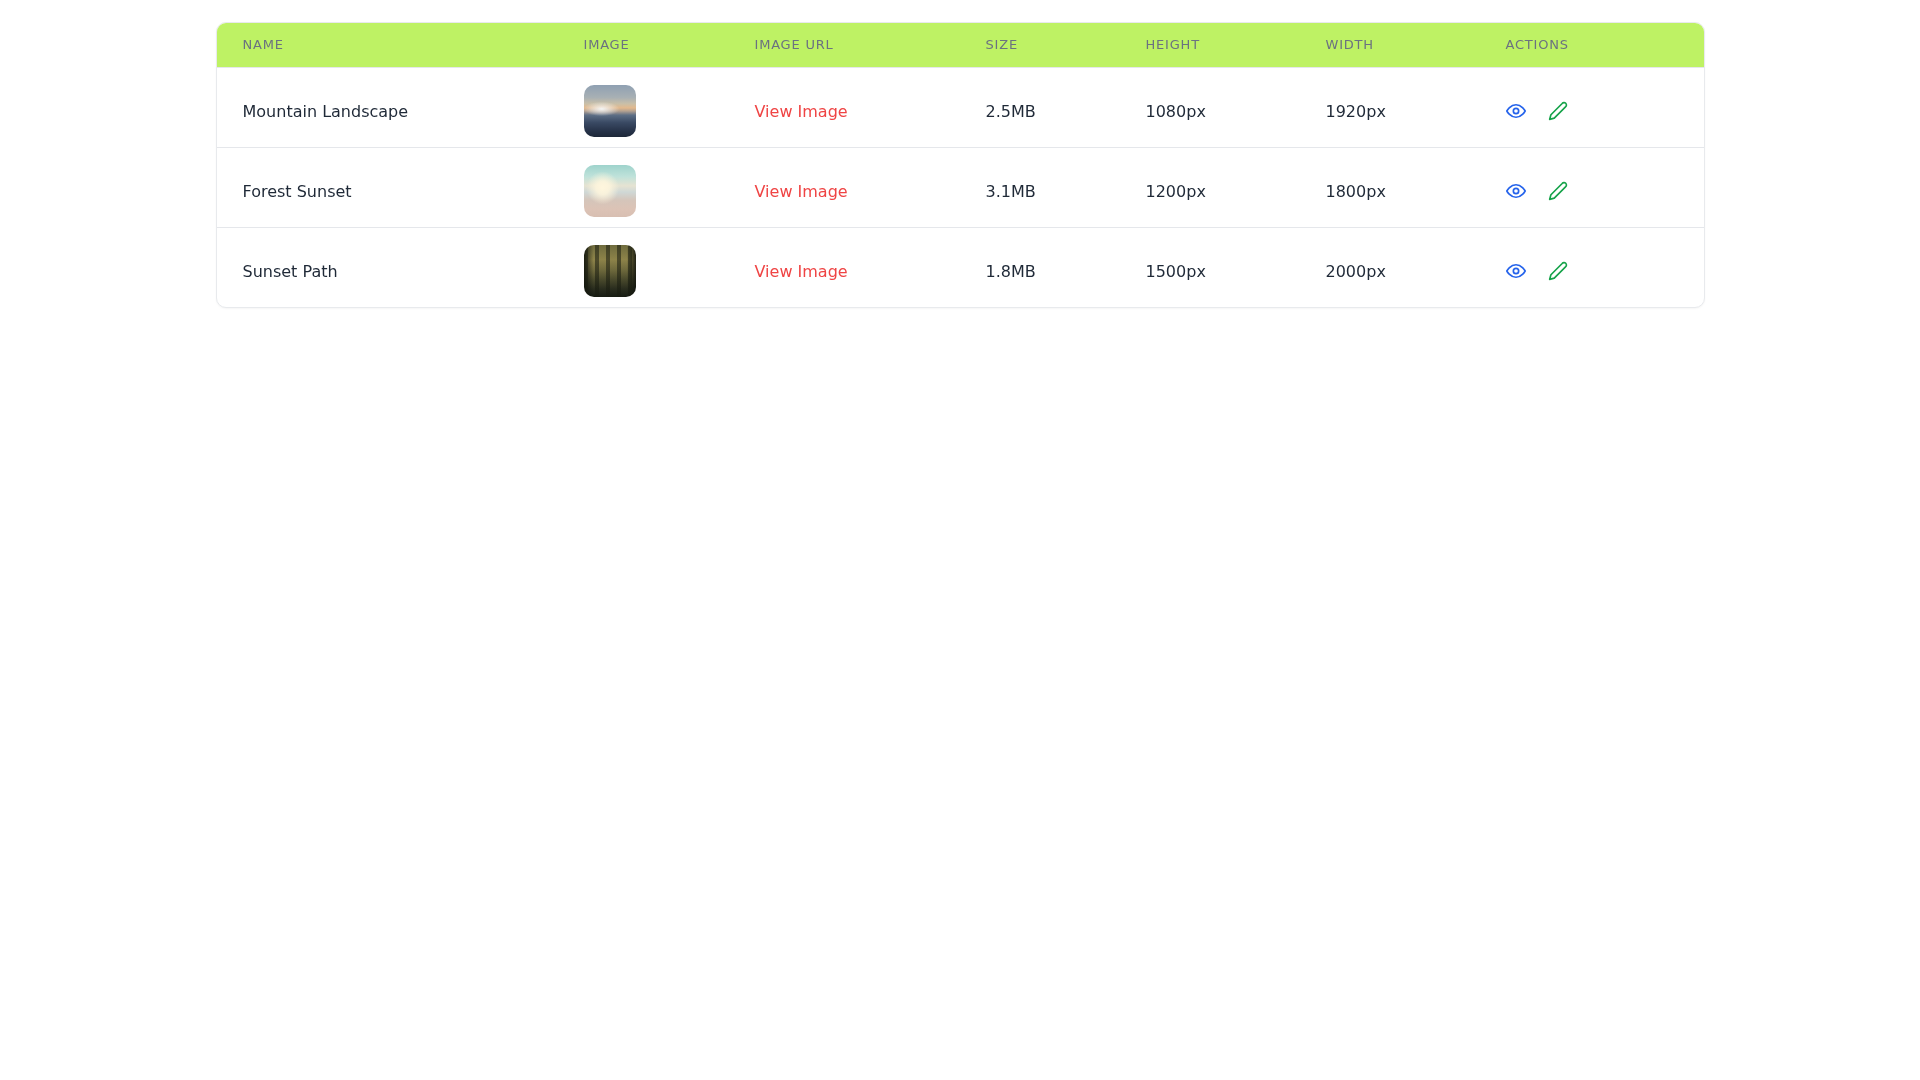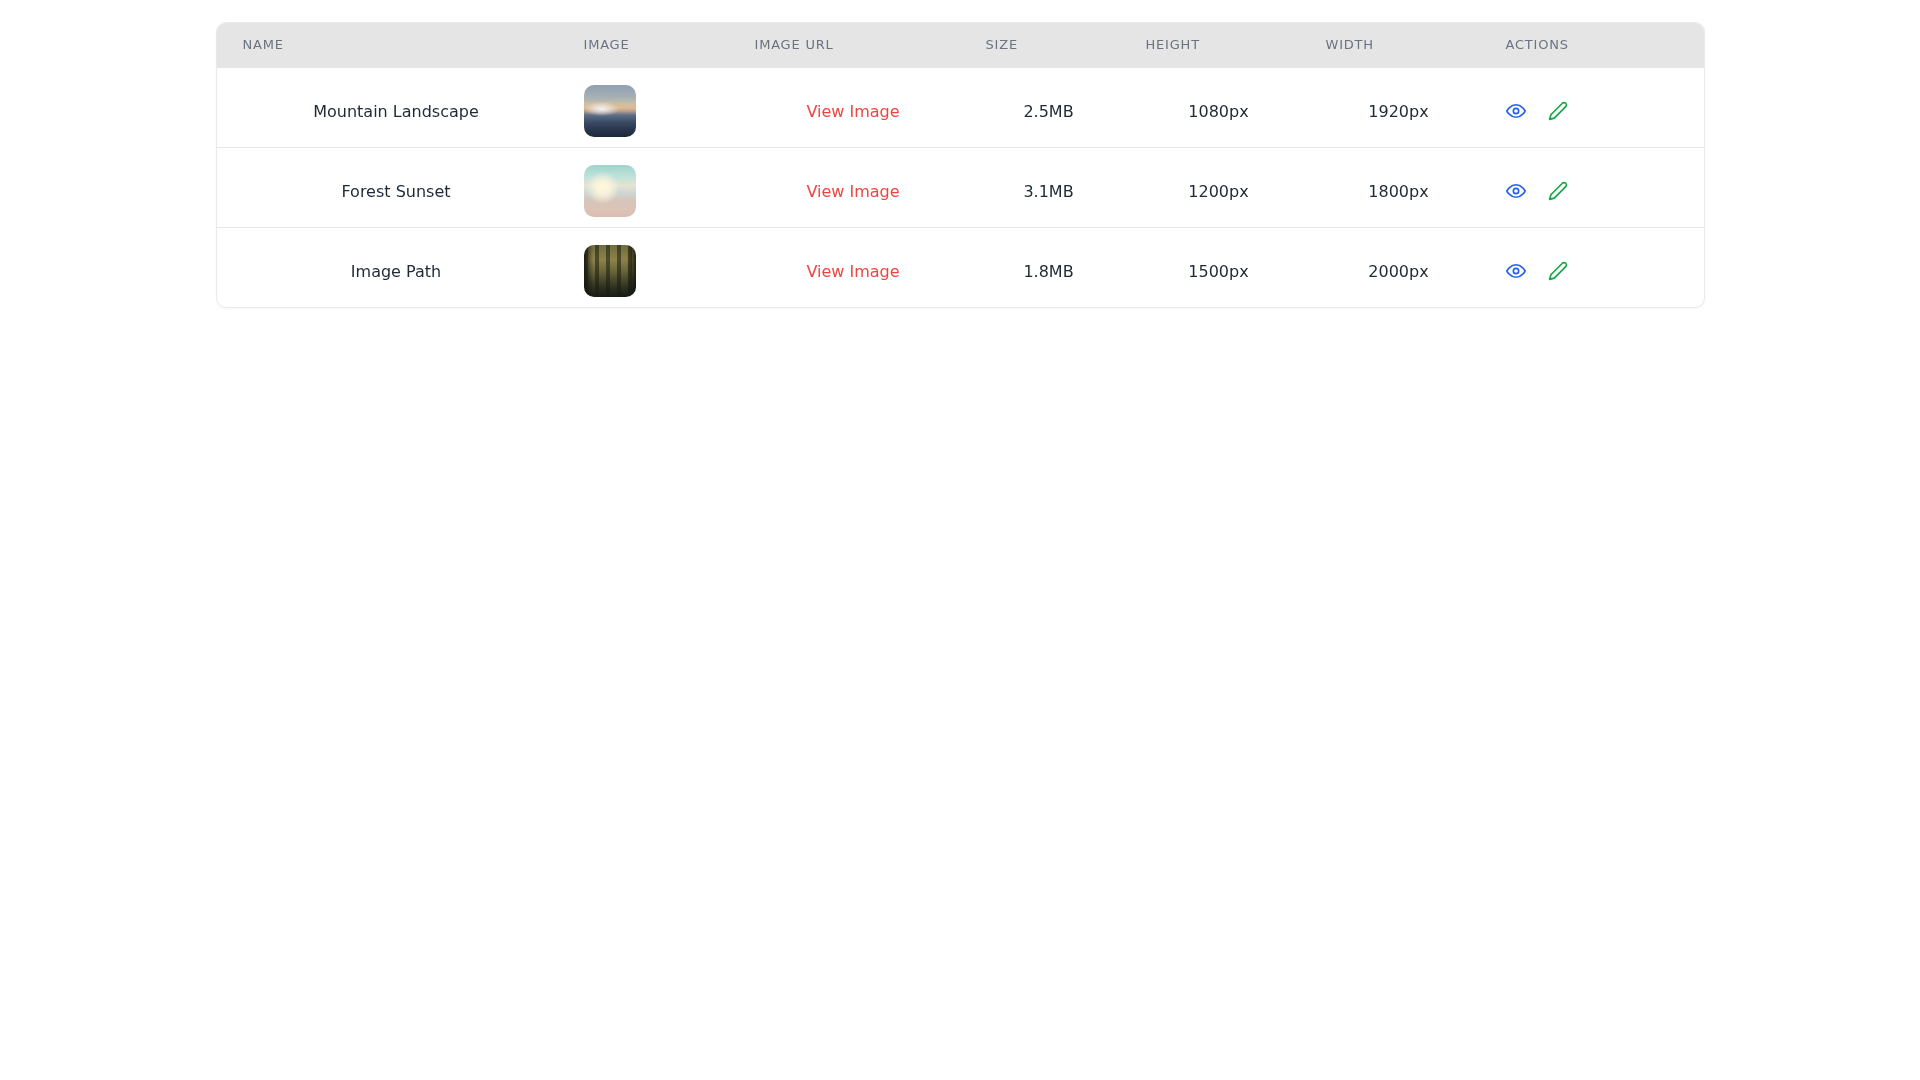--- a/index.html
+++ b/index.html
@@ -28,39 +28,38 @@
   col.c-name    { width: 341px; }
   col.c-image   { width: 171px; }
   col.c-url     { width: 231px; }
   col.c-size    { width: 160px; }
   col.c-height  { width: 180px; }
   col.c-width   { width: 180px; }
   col.c-actions { width: 226px; }
 
   thead th {
     height: 44px;
-    background: #e5e5e5;
+    background: #bef264;
     color: #6b7280;
     font-size: 13px;
     font-weight: 500;
     letter-spacing: 0.8px;
     text-transform: uppercase;
     text-align: left;
     padding: 0 8px 0 26px;
     white-space: nowrap;
   }
   tbody td {
     height: 80px;
     border-top: 1px solid #e5e7eb;
     padding: 8px 8px 0 26px;
     font-size: 16px;
     color: #1f2937;
     vertical-align: middle;
     white-space: nowrap;
-    text-align: center;
   }
   .link {
     color: #ef4444;
     text-decoration: none;
     cursor: pointer;
   }
   .thumb {
     width: 52px;
     height: 52px;
     border-radius: 10px;
@@ -186,21 +185,21 @@
             <button class="icon-btn">
               <svg width="20" height="20" viewBox="0 0 24 24" fill="none" stroke="#16a34a" stroke-width="2" stroke-linecap="round" stroke-linejoin="round">
                   <path d="M17 3a2.85 2.85 0 1 1 4 4L7.5 20.5 2 22l1.5-5.5L17 3z"></path>
                 </svg>
             </button>
           </div>
         </td>
       </tr>
 
       <tr>
-        <td>Image Path</td>
+        <td>Sunset Path</td>
         <td>
           <span class="thumb thumb-forest"></span>
         </td>
         <td>
           <a class="link">View Image</a>
         </td>
         <td>1.8MB</td>
         <td>1500px</td>
         <td>2000px</td>
         <td>

